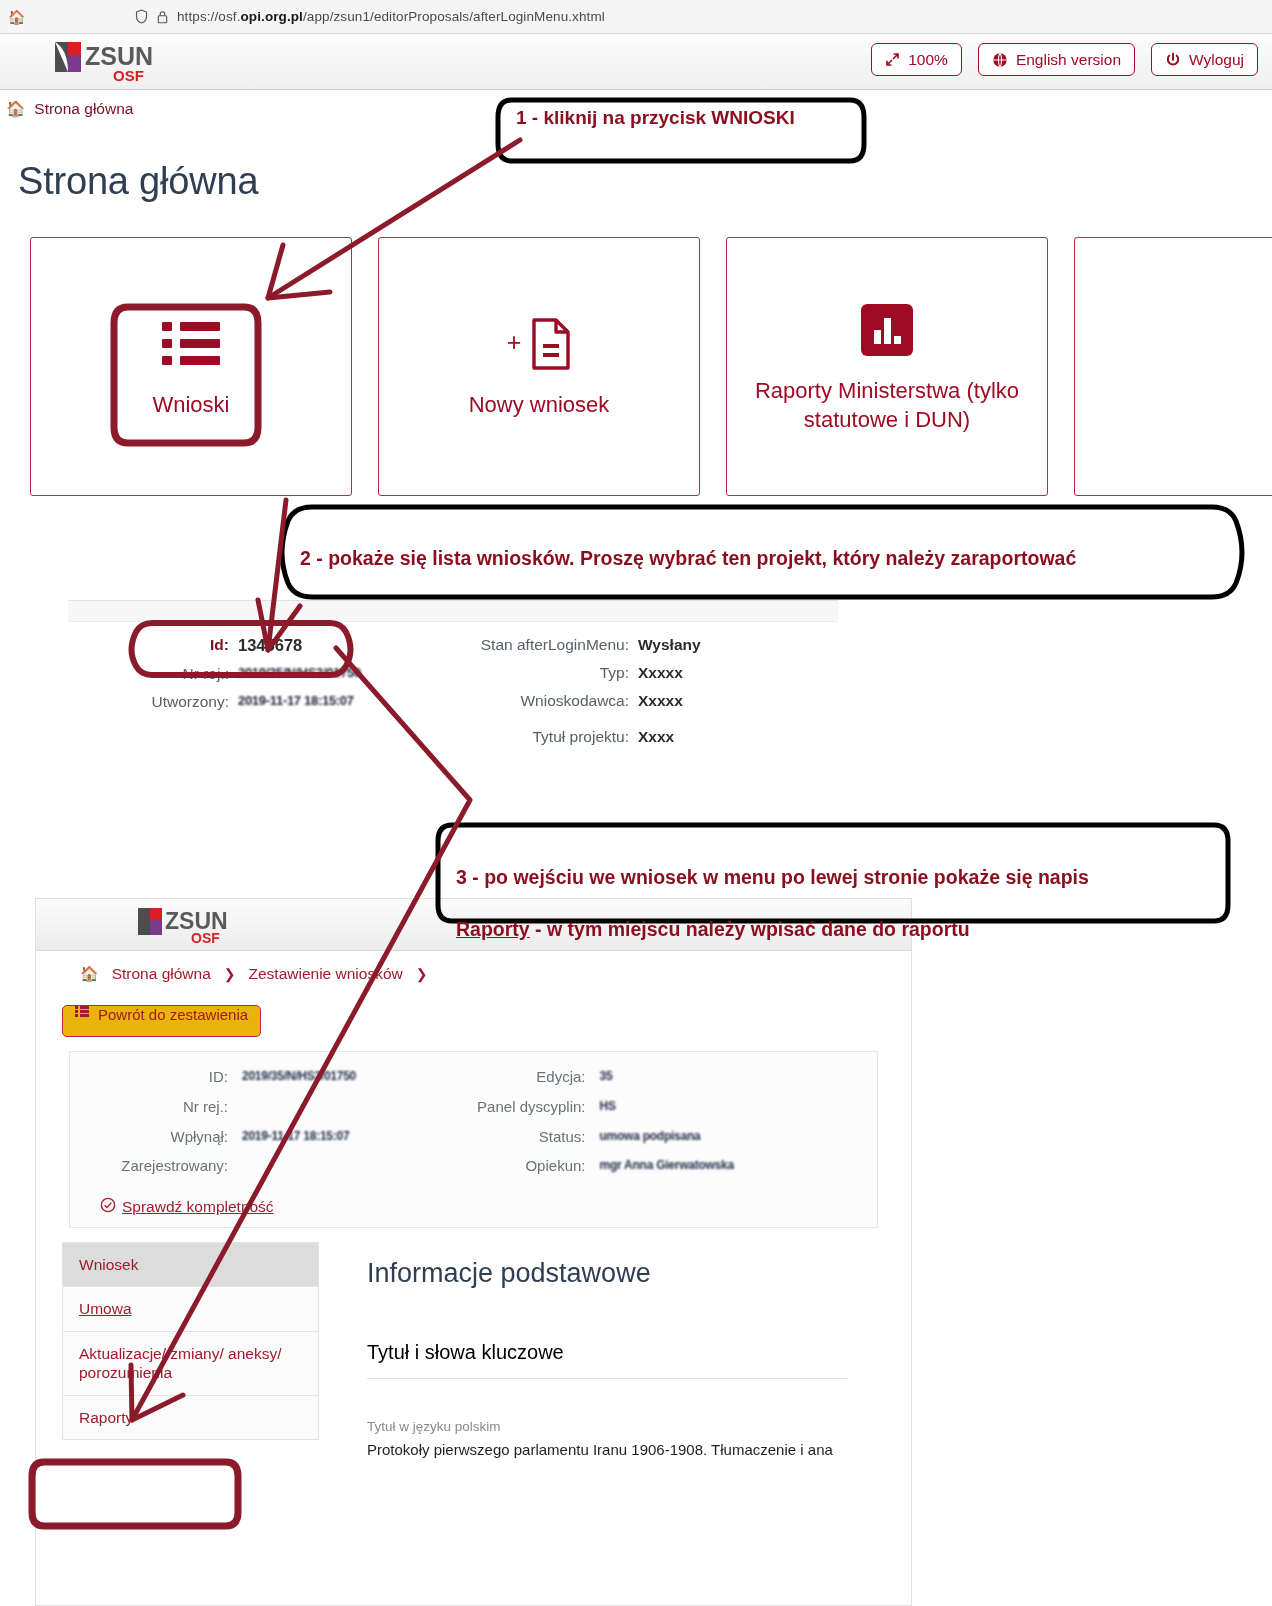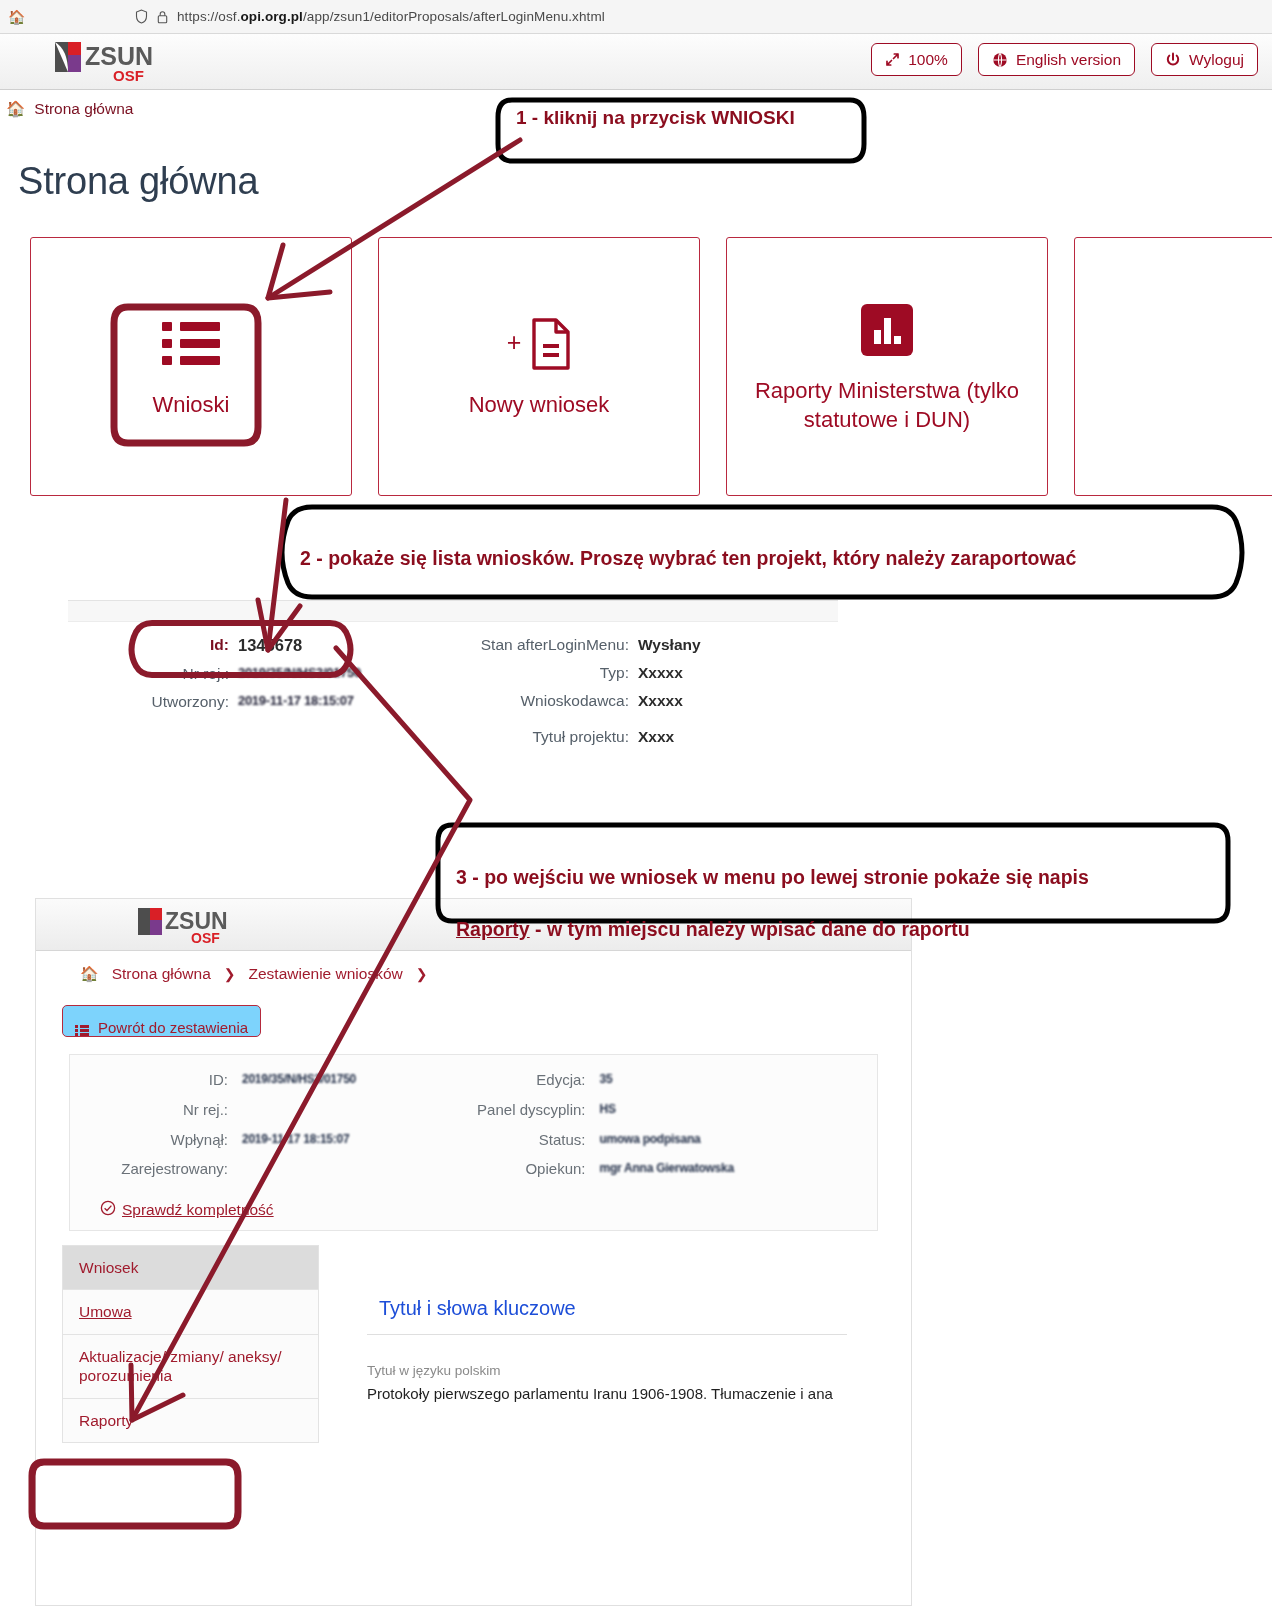--- a/index.html
+++ b/index.html
@@ -106,22 +106,22 @@
   }
   .shot2-hdr{ height:52px; background:linear-gradient(#fbfbfb,#ececec); border-bottom:1px solid #d6d6d6; position:relative;}
   .shot2-logo{ position:absolute; left:100px; top:7px; width:128px; height:40px;}
   .crumb2{
     display:flex; align-items:center; gap:13px; padding:14px 0 0 44px;
     font-size:15.5px; color:#a01b2d;
   }
   .crumb2 .sep{ color:#a01b2d; font-size:14px; }
   .crumb2 .c-home{ color:#3d3d3d; font-size:15px;}
   .btn-powrot{
-    margin:22px 0 0 26px; display:inline-flex; align-items:flex-end; gap:9px;
-    border:1.4px solid #b5293c; border-radius:5px; color:#a01b2d; background:#7dd3fc;
+    margin:22px 0 0 26px; display:inline-flex; align-items:flex-start; gap:9px;
+    border:1.4px solid #b5293c; border-radius:5px; color:#a01b2d; background:#eab308;
     font-size:15px; height:32px; padding:0 12px;
   }
   .mini-list-ico{ width:14px; height:11px; position:relative; display:inline-block;}
   .mini-list-ico i{ position:absolute; background:#a01b2d; }
   .mini-list-ico .d{ width:3px; height:2.5px; left:0;}
   .mini-list-ico .l{ width:9px; height:2.5px; left:5px;}
   .mr1{top:0}.mr2{top:4.2px}.mr3{top:8.4px}
 
   .detail-box{
     margin:14px 33px 0 33px; border:1px solid #e6e6e6; background:#fcfcfc;
@@ -142,23 +142,23 @@
   .lower{ display:flex; margin-top:14px; }
   .side-menu{ width:257px; margin-left:26px; }
   .smi{
     border:1px solid #e3e3e3; border-top:none; background:#fbfbfb;
     color:#a01b2d; font-size:15.5px; padding:12px 16px; line-height:1.25;
   }
   .smi:first-child{ border-top:1px solid #e3e3e3; background:#dcdcdc; }
   .smi u{ }
   .content2{ margin-left:48px; width:480px; }
   .h-info{ font-size:27px; color:#2f3e50; font-weight:400; margin-top:16px;}
-  .h-tyt{ font-size:20px; color:#1d4ed8; font-weight:400; margin-top:52px;margin-left:12px;}
+  .h-tyt{ font-size:20px; color:#000000; font-weight:400; margin-top:52px;}
   .rule{ height:1px; background:#dfdfdf; margin-top:14px; }
-  .lbl-small{ color:#8a8a8a; font-size:13.5px; margin-top:28px;}
+  .lbl-small{ color:#8a8a8a; font-size:13.5px; margin-top:40px;}
   .val-title{ color:#1f1f1f; font-size:15px; margin-top:7px; white-space:nowrap;}
 </style>
 </head>
 <body>
 
 <div class="page">
 
   <div class="browser-bar">
     <div class="chrome-left">
       <span class="home-glyph">🏠</span>
@@ -397,20 +397,21 @@
     </div>
 
     <div class="lower">
       <div class="side-menu">
         <div class="smi"><span>Wniosek</span></div>
         <div class="smi"><u>Umowa</u></div>
         <div class="smi"><span>Aktualizacje/ zmiany/ aneksy/ porozumienia</span></div>
         <div class="smi"><span>Raporty</span></div>
       </div>
       <div class="content2">
+        <div class="h-info">Informacje podstawowe</div>
         <div class="h-tyt">Tytuł i słowa kluczowe</div>
         <div class="rule"></div>
         <div class="lbl-small">Tytuł w języku polskim</div>
         <div class="val-title">Protokoły pierwszego parlamentu Iranu 1906-1908. Tłumaczenie i ana</div>
       </div>
     </div>
 
     
   </div>
 

